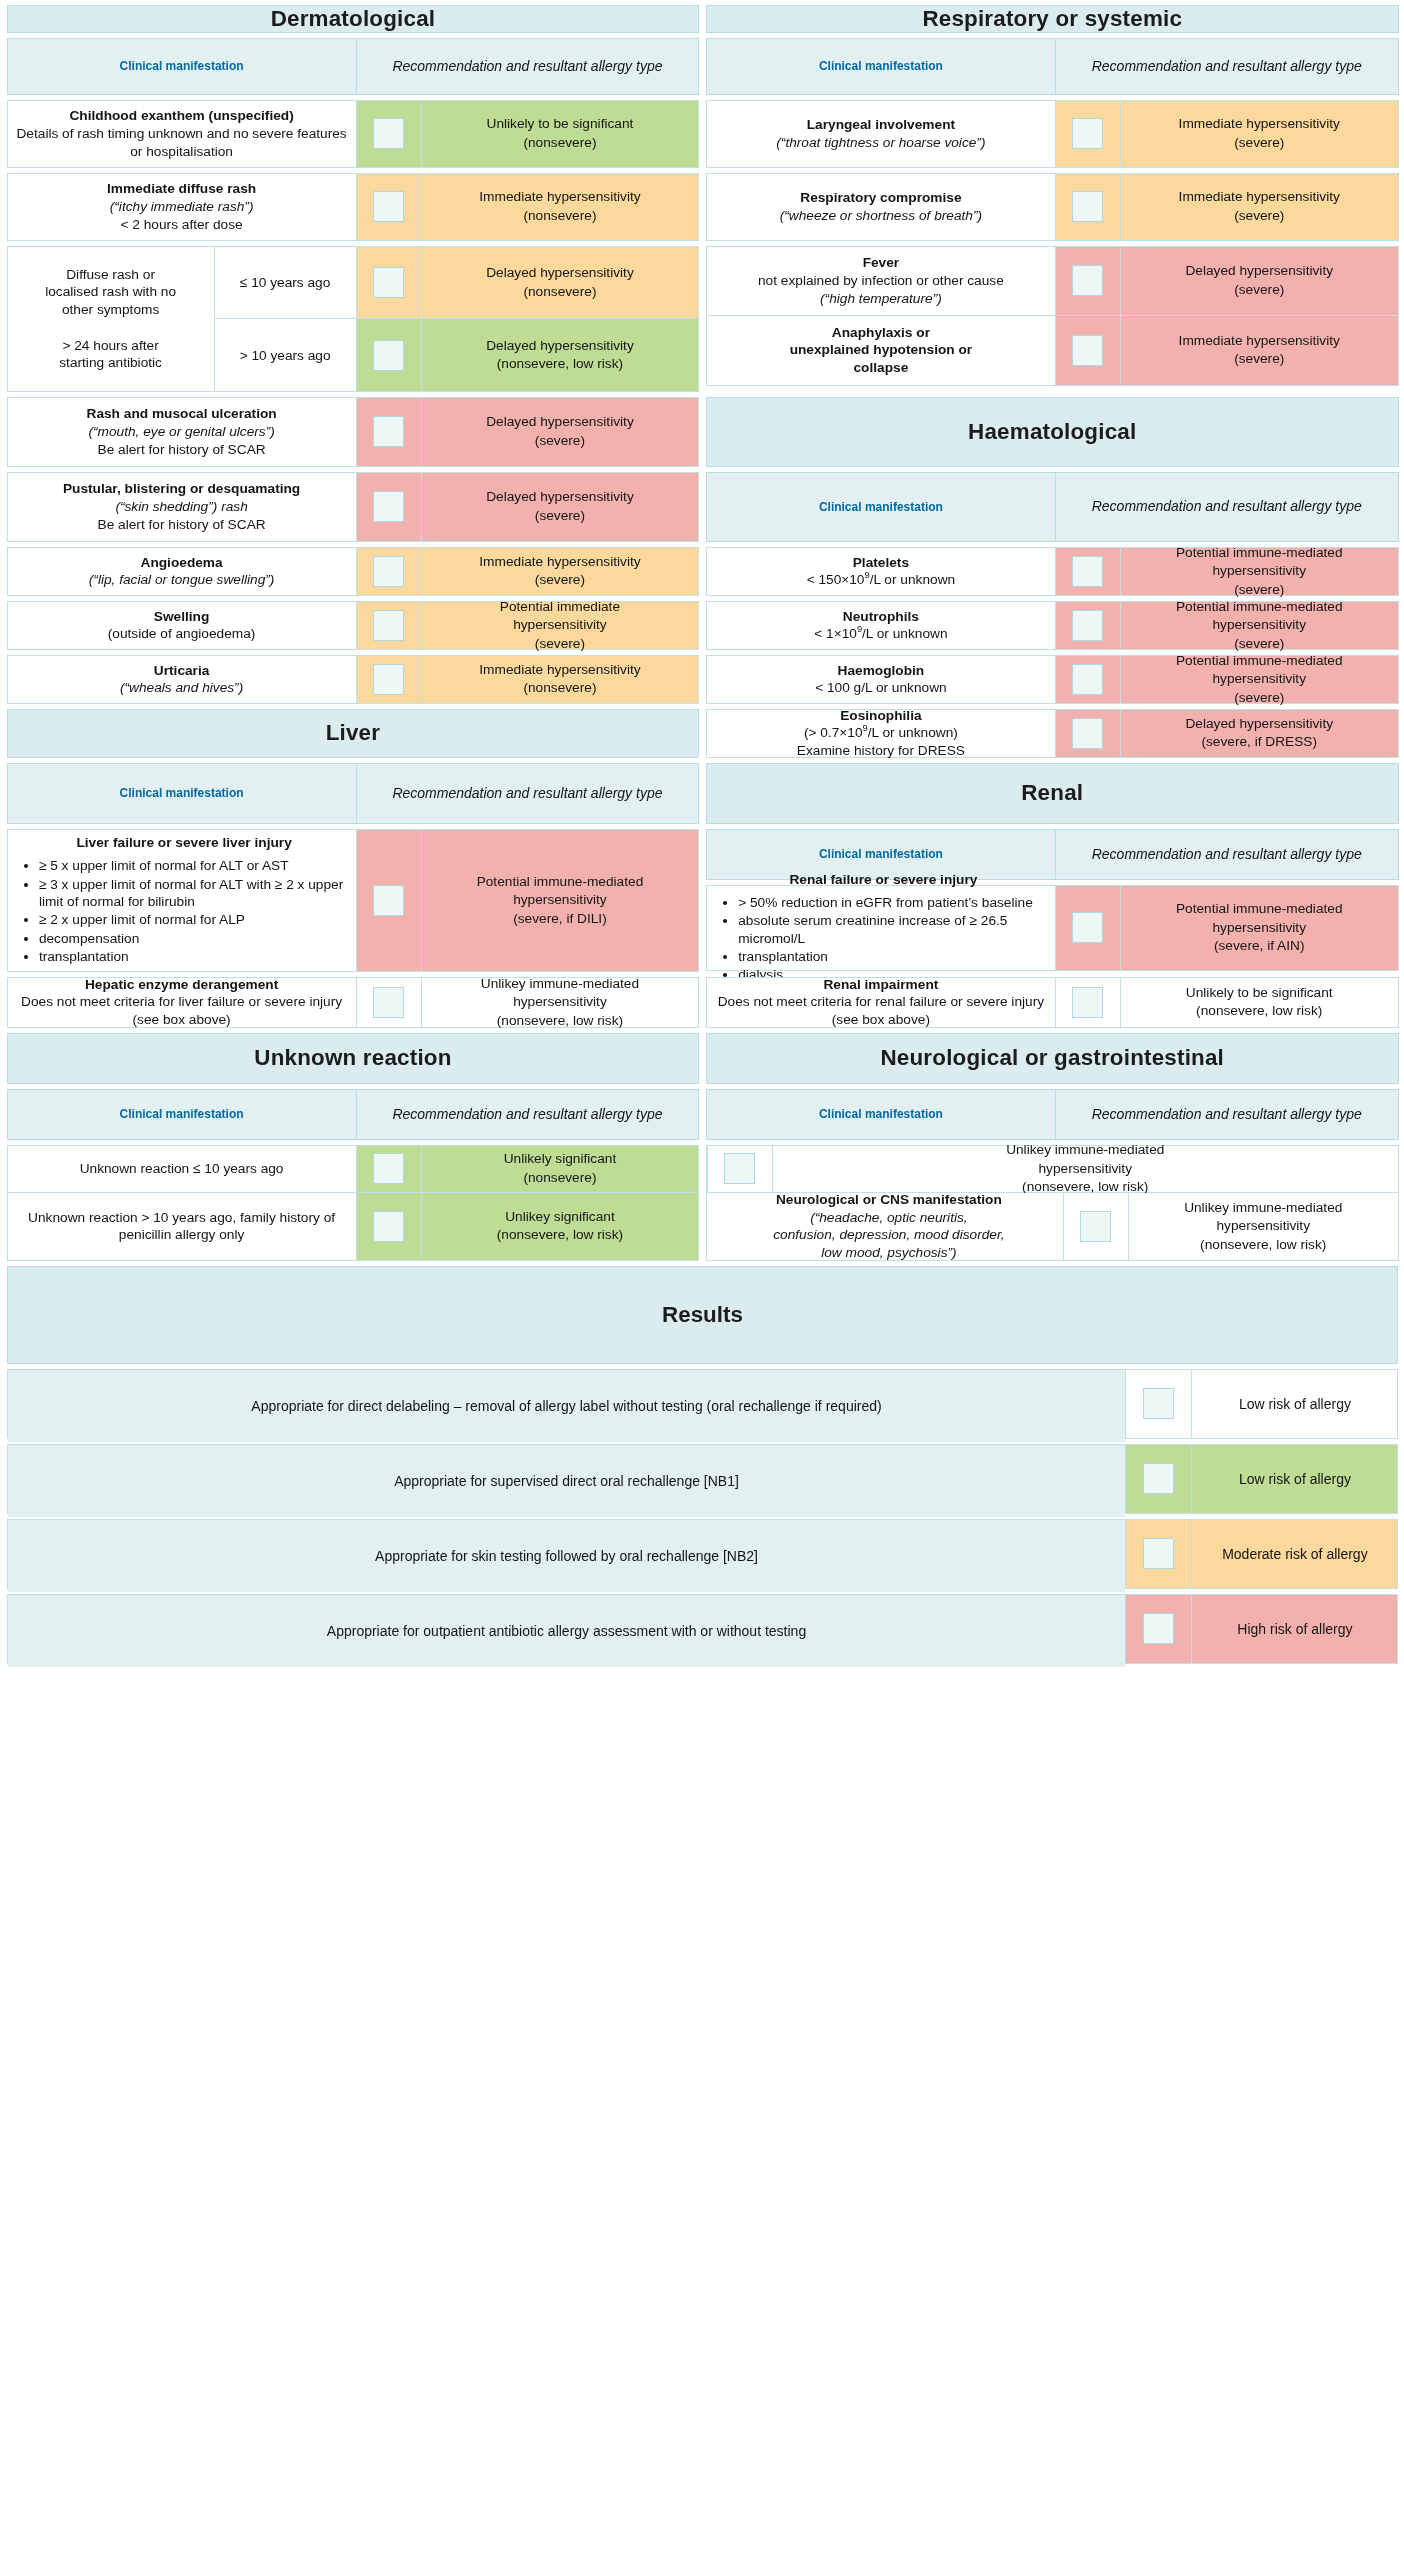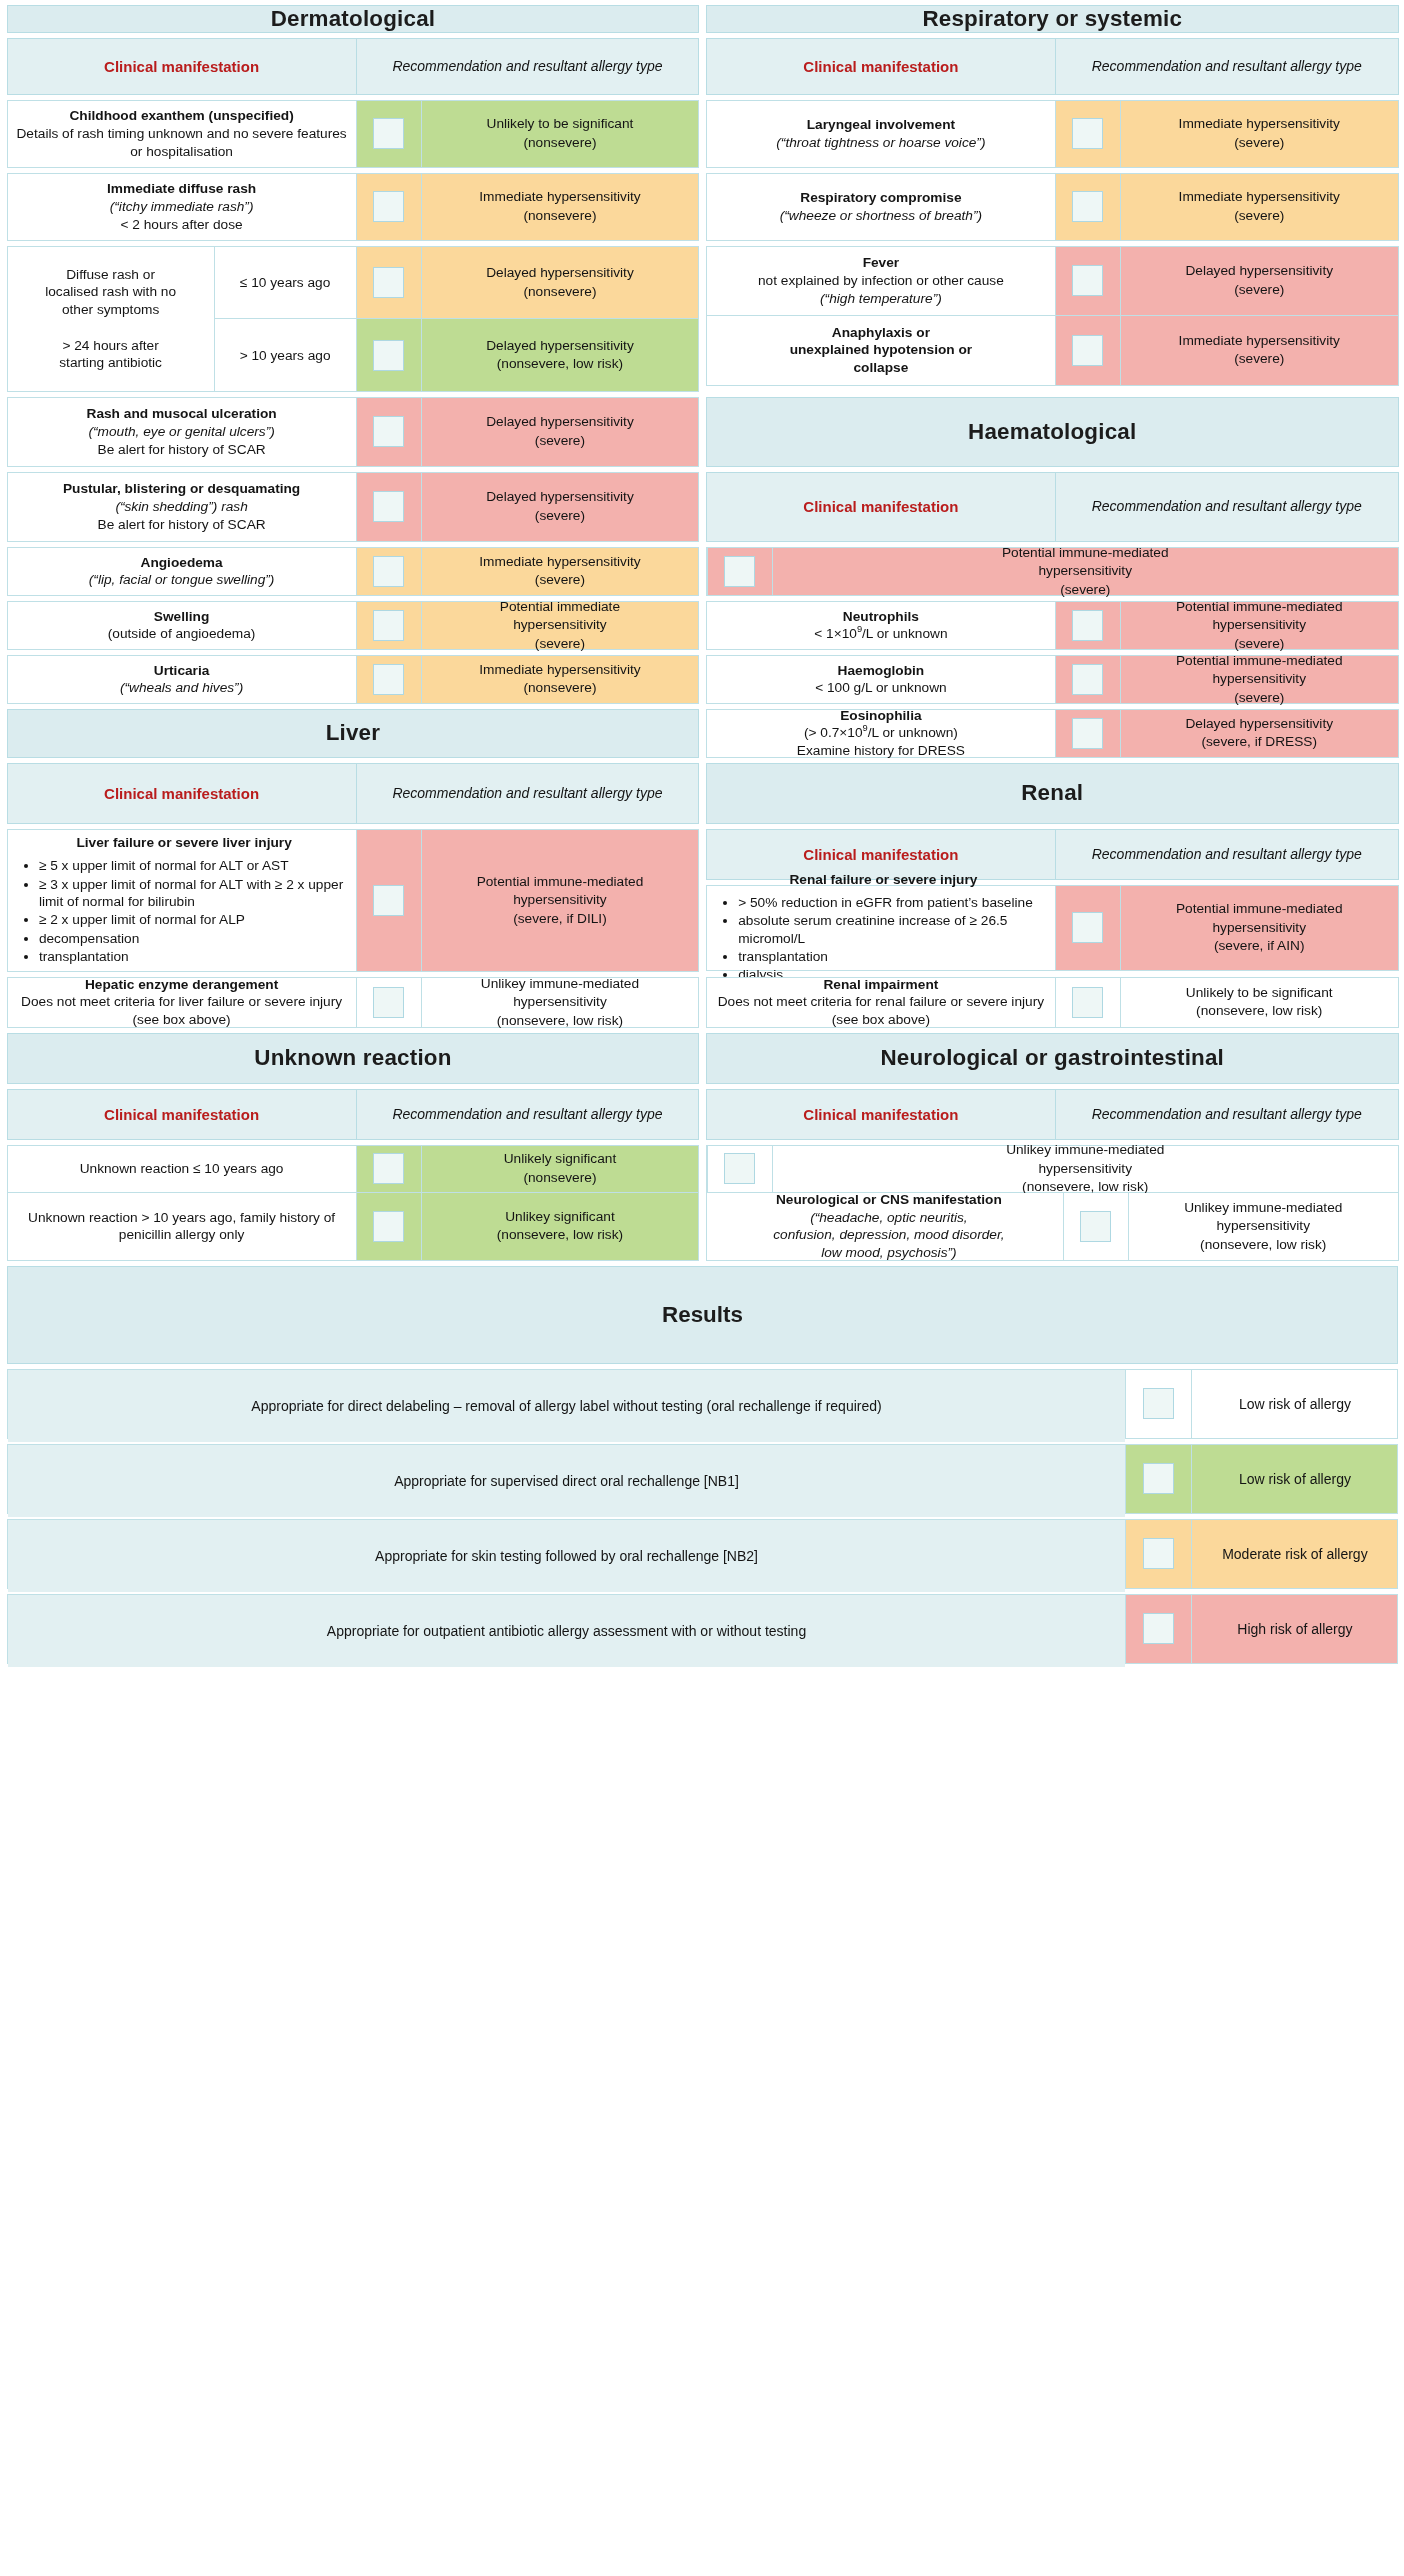--- a/index.html
+++ b/index.html
@@ -27,21 +27,21 @@
   }
 
   .colhead {
     display: flex;
     border: 0.8px solid #b8dde4;
     background: #e2f0f2;
   }
   .colhead .ch-manif {
     width: 348px; flex: 0 0 348px;
     display: flex; align-items: center; justify-content: center;
-    font-weight: bold; font-size: 15px; color: #b91c1c;
+    font-weight: bold; font-size: 12px; color: #0369a1;
     padding: 18px 8.3px;
   }
   .colhead .ch-rec {
     flex: 1;
     border-left: 0.8px solid #b8dde4;
     display: flex; align-items: center; justify-content: center;
     font-style: italic; font-size: 14px; color: #141414;
     text-align: center; line-height: 1.35; padding: 18px 8.3px;
   }
 
@@ -432,20 +432,24 @@
               <div>(nonsevere)</div>
             </div>
           </div>
         </div>
       </div>
     </div>
     <div class="gap"></div>
     <div class="half">
       <div class="stack">
         <div class="row" style="height:49px">
+          <div class="c-manif">
+            <span class="t-strong">Platelets</span>
+            <span><span>&lt; 150×10</span><sup>9</sup><span>/L or unknown</span></span>
+          </div>
           <div class="c-check fill-red">
             <div class="cbox"></div>
           </div>
           <div class="c-rec fill-red">
             <div>
               <div>Potential immune-mediated</div>
               <div>hypersensitivity</div>
               <div>(severe)</div>
             </div>
           </div>

